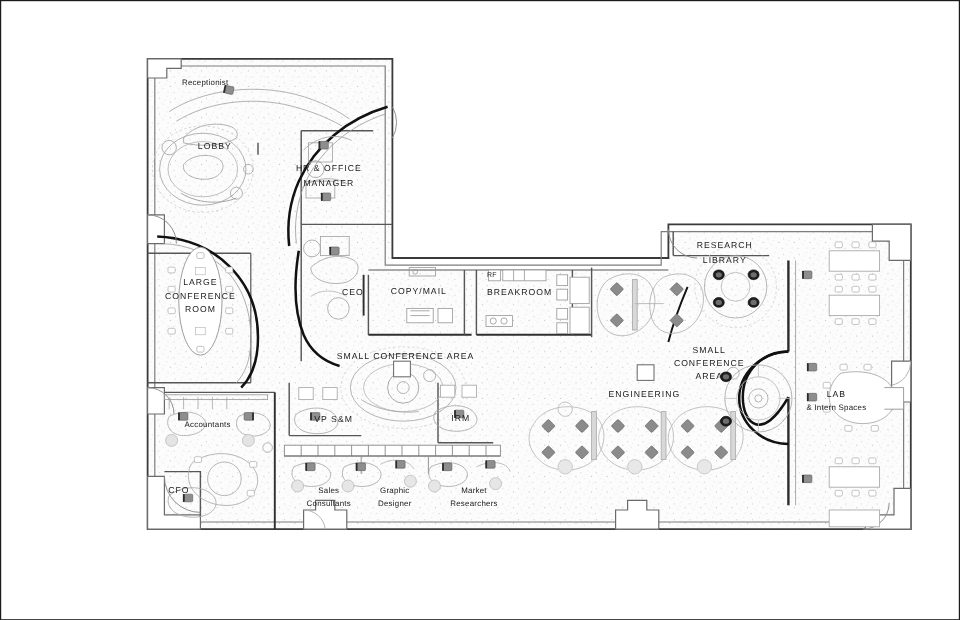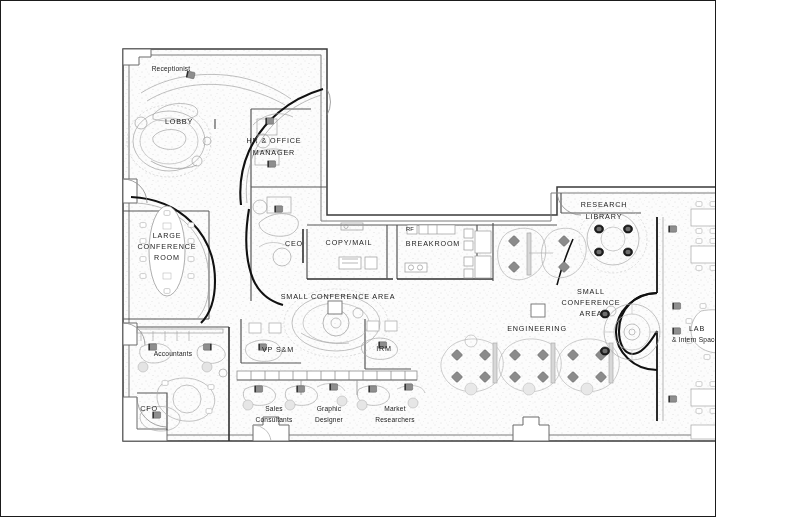--- a/index.html
+++ b/index.html
@@ -4,21 +4,21 @@
 <title>Office Floor Plan</title>
 <style>
   * { box-sizing: border-box; }
   html, body {
     margin: 0; padding: 0;
     background: #ffffff;
     font-family: "Liberation Sans", sans-serif;
   }
   #page {
     position: relative;
-    width: 716px;
+    width: 800px;
     height: 517px;
     background: #ffffff;
     border: 1px solid #1b1b1b;
     overflow: hidden;
   }
   #plan-svg { display: block; width: 800px; height: 517px; }
 
   .rm-label {
     font-family: "Liberation Sans", sans-serif;
     fill: #1a1a1a;

